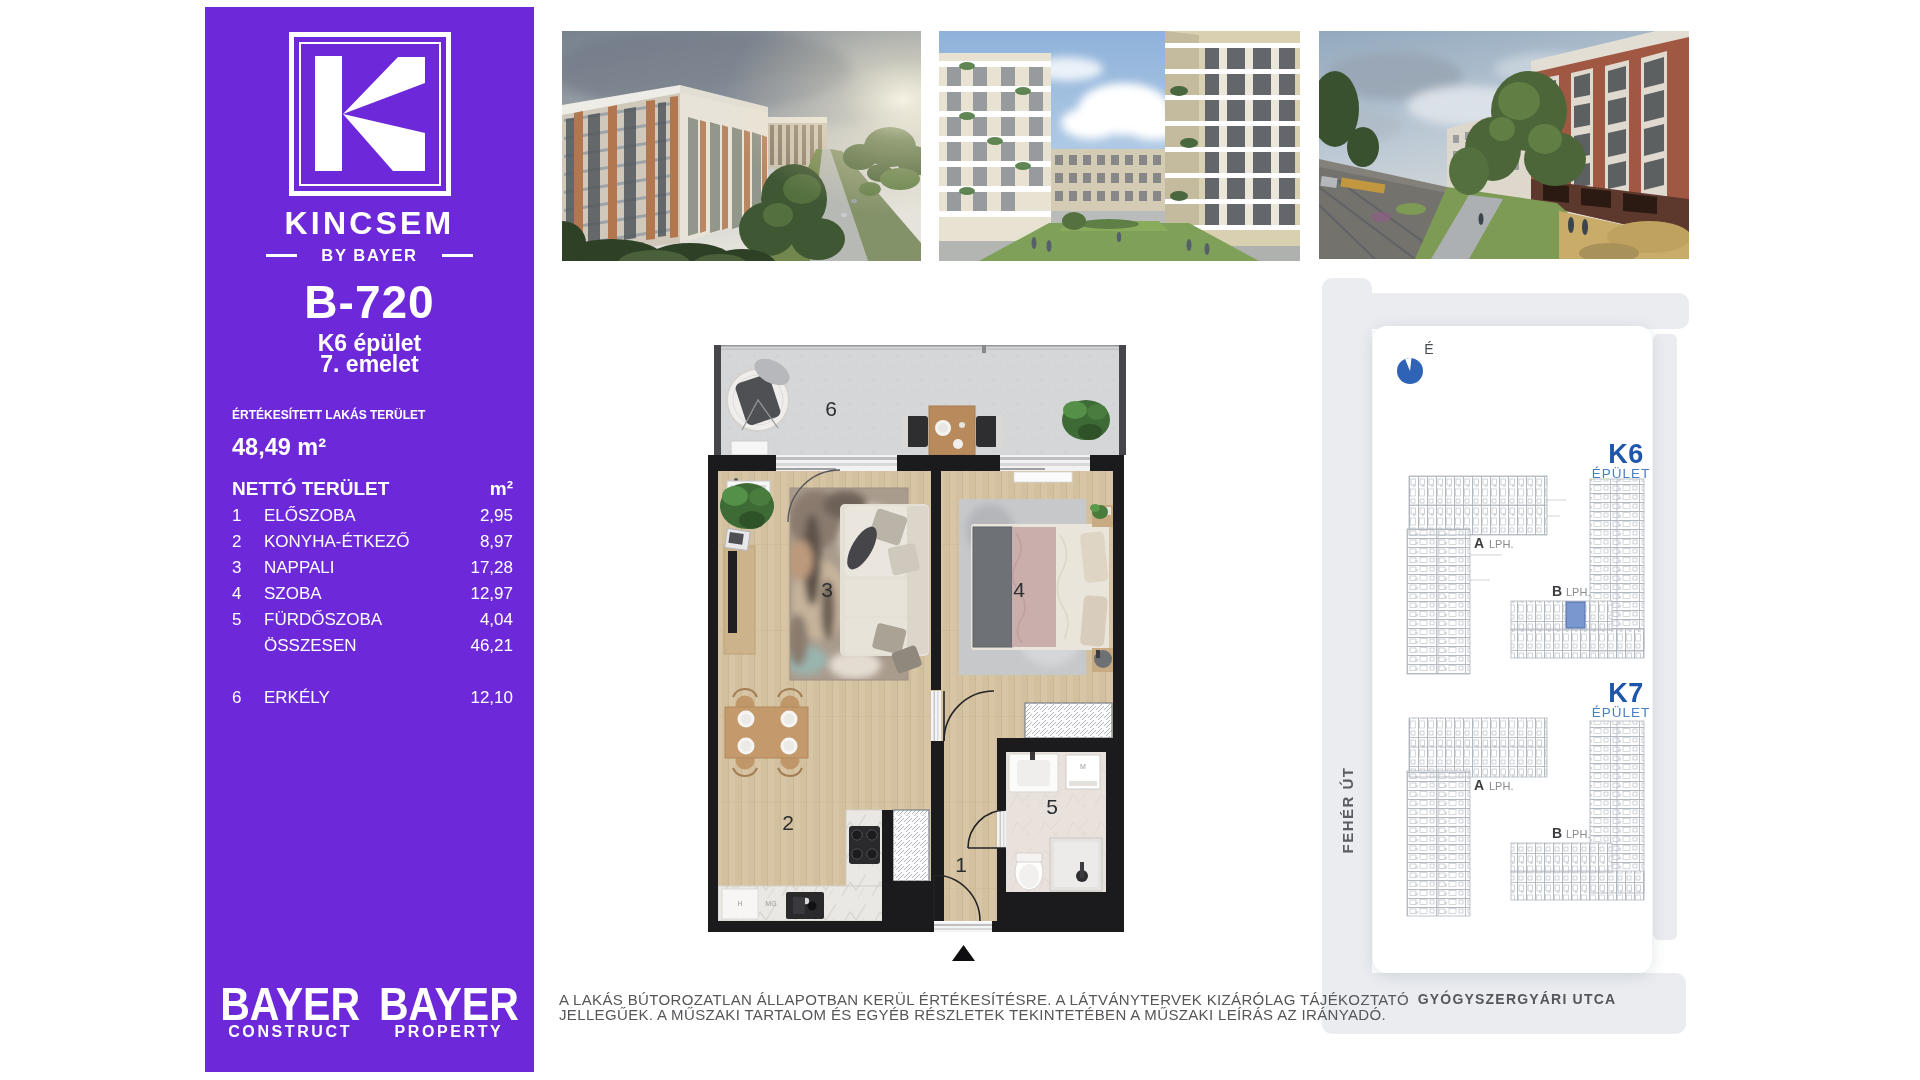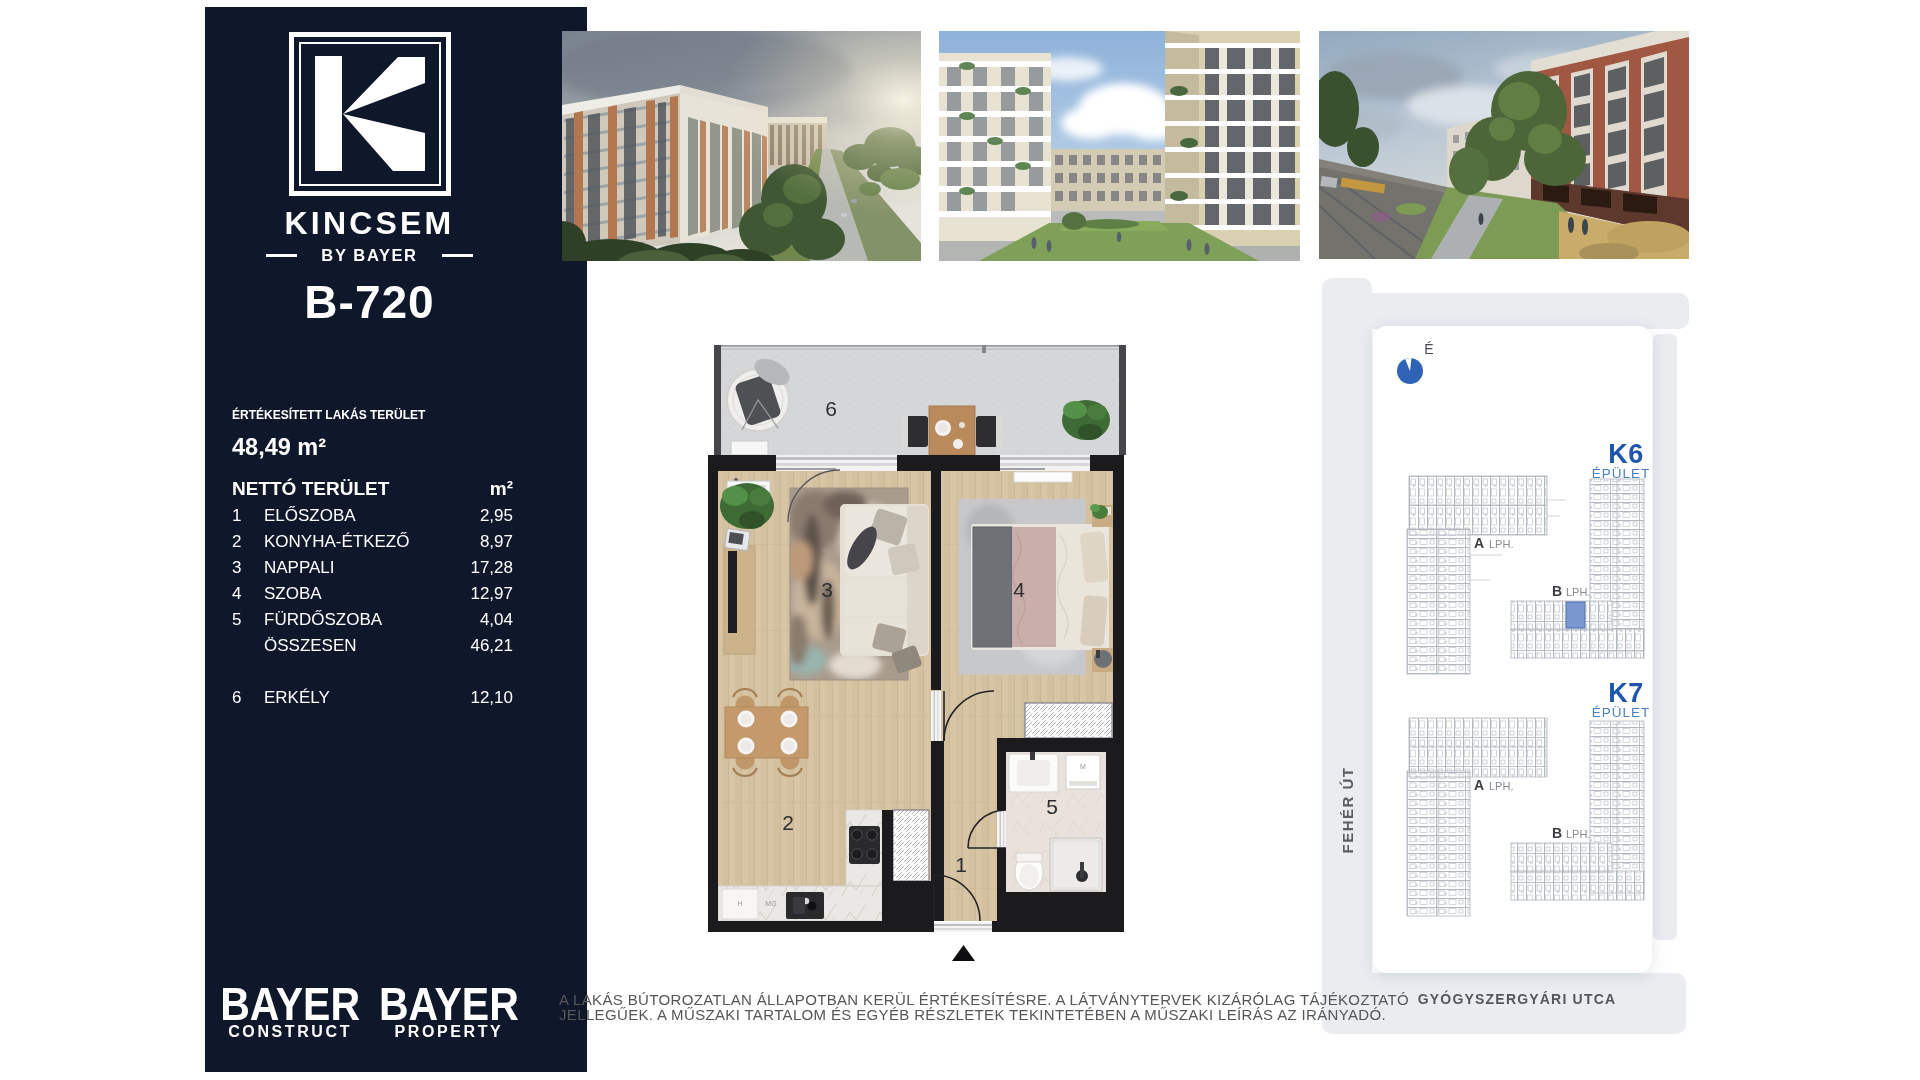--- a/index.html
+++ b/index.html
@@ -1,21 +1,21 @@
 <!DOCTYPE html>
 <html><head>
 <meta charset="utf-8">
 <style>
   * { margin:0; padding:0; box-sizing:border-box; }
   html,body { width:1920px; height:1080px; background:#ffffff; overflow:hidden;
     font-family:"Liberation Sans", sans-serif; }
   .abs { position:absolute; }
   
-  #sidebar { position:absolute; left:205px; top:7px; width:382px; height:1065px;
-    background:#0f172a; color:#fff;padding-left:32px; }
+  #sidebar { position:absolute; left:205px; top:7px; width:329px; height:1065px;
+    background:#6d28d9; color:#fff;padding-left:32px; }
   #klogo { position:absolute; left:84px; top:25px; }
   #kincsem { position:absolute; left:0; top:198px; width:329px; text-align:center;
     font-size:32px; font-weight:bold; letter-spacing:3.2px; }
   #bybayer { position:absolute; left:0; top:239px; width:329px; display:flex;
     align-items:center; justify-content:center; gap:24px; }
   #bybayer .dash { width:31px; height:3px; background:#fff; }
   #bybayer .t { font-size:16.5px; font-weight:bold; letter-spacing:1.6px; }
   #b720 { position:absolute; left:0; top:268px; width:329px; text-align:center;
     font-size:46px; font-weight:bold; letter-spacing:1px; }
   #k6ep { position:absolute; left:0; top:326px; width:329px; text-align:center;
@@ -62,20 +62,21 @@
     <polygon points="54,82 109,25 136,25 136,51" fill="#ffffff"></polygon>
     <polygon points="54,82 136,101 136,139 104,139" fill="#ffffff"></polygon>
   </svg>
   <div id="kincsem">KINCSEM</div>
   <div id="bybayer">
       <div class="dash"></div>
       <div class="t">BY BAYER</div>
       <div class="dash"></div>
     </div>
   <div id="b720">B-720</div>
+  <div id="k6ep">K6 épület<br>7. emelet</div>
   <div id="ertblock">
     <div class="l1">ÉRTÉKESÍTETT LAKÁS TERÜLET</div>
     <div class="l2">48,49 m²</div>
   </div>
   <div id="netto">NETTÓ TERÜLET <span class="m2">m²</span></div>
   <table id="rooms">
     <tbody>
         <tr>
           <td class="n">1</td>
           <td>ELŐSZOBA</td>

